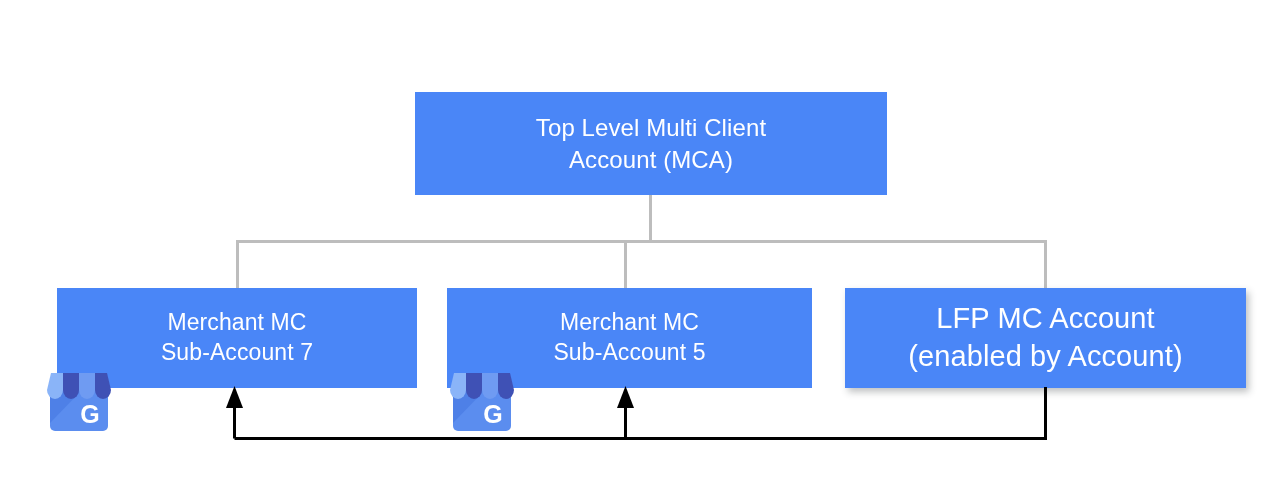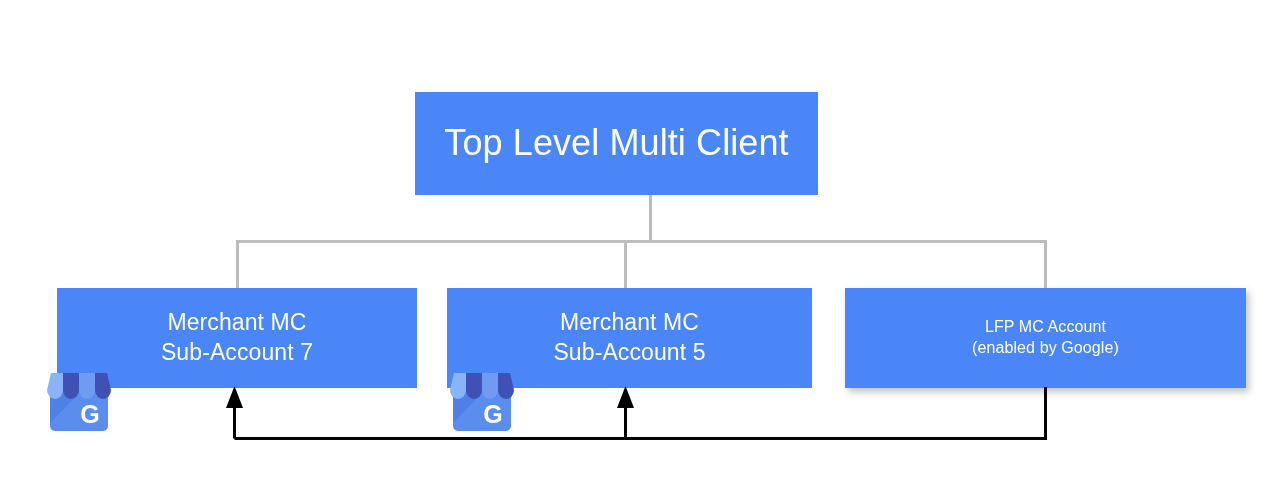--- a/index.html
+++ b/index.html
@@ -30,44 +30,44 @@
     line-height: 1.3;
     letter-spacing: 0.1px;
   }
   .node .line {
     display: block;
     white-space: nowrap;
   }
   #node-top {
     left: 415px;
     top: 92px;
-    width: 403px;
+    width: 472px;
     height: 103px;
-    font-size: 36px;
+    font-size: 24px;
   }
   #node-sub1 {
     left: 57px;
     top: 288px;
     width: 360px;
     height: 100px;
     font-size: 23px;
   }
   #node-sub2 {
     left: 447px;
     top: 288px;
     width: 365px;
     height: 100px;
     font-size: 23px;
   }
   #node-lfp {
     left: 845px;
     top: 288px;
     width: 401px;
     height: 100px;
-    font-size: 16px;
+    font-size: 29px;
     box-shadow: 3px 4px 7px rgba(60, 64, 67, 0.32);
   }
   
   .conn {
     position: absolute;
     background: #bdbdbd;
   }
   #conn-top-stem {
     left: 649px;
     top: 195px;
@@ -121,35 +121,36 @@
 <div id="canvas">
 
   <div class="conn" id="conn-top-stem"></div>
   <div class="conn" id="conn-hbar"></div>
   <div class="conn" id="conn-drop-left"></div>
   <div class="conn" id="conn-drop-mid"></div>
   <div class="conn" id="conn-drop-right"></div>
 
   <div class="node" id="node-top">
     <span class="line">Top Level Multi Client</span>
+    <span class="line">Account (MCA)</span>
   </div>
 
   <div class="node" id="node-sub1">
     <span class="line">Merchant MC</span>
     <span class="line">Sub-Account 7</span>
   </div>
 
   <div class="node" id="node-sub2">
     <span class="line">Merchant MC</span>
     <span class="line">Sub-Account 5</span>
   </div>
 
   <div class="node" id="node-lfp">
     <span class="line">LFP MC Account</span>
-    <span class="line">(enabled by Google)</span>
+    <span class="line">(enabled by Account)</span>
   </div>
 
   <svg id="feedback-arrows" viewBox="0 0 1286 75" width="1286" height="75" xmlns="http://www.w3.org/2000/svg">
 
     <path d="M 1045.5 7 L 1045.5 58.5" stroke="#000000" stroke-width="3" fill="none"></path>
 
     <path d="M 1047 58.5 L 234.5 58.5" stroke="#000000" stroke-width="3" fill="none"></path>
 
     <path d="M 234.5 58.5 L 234.5 22" stroke="#000000" stroke-width="3" fill="none"></path>
     <polygon points="234.5,6 243,28 226,28" fill="#000000"></polygon>

